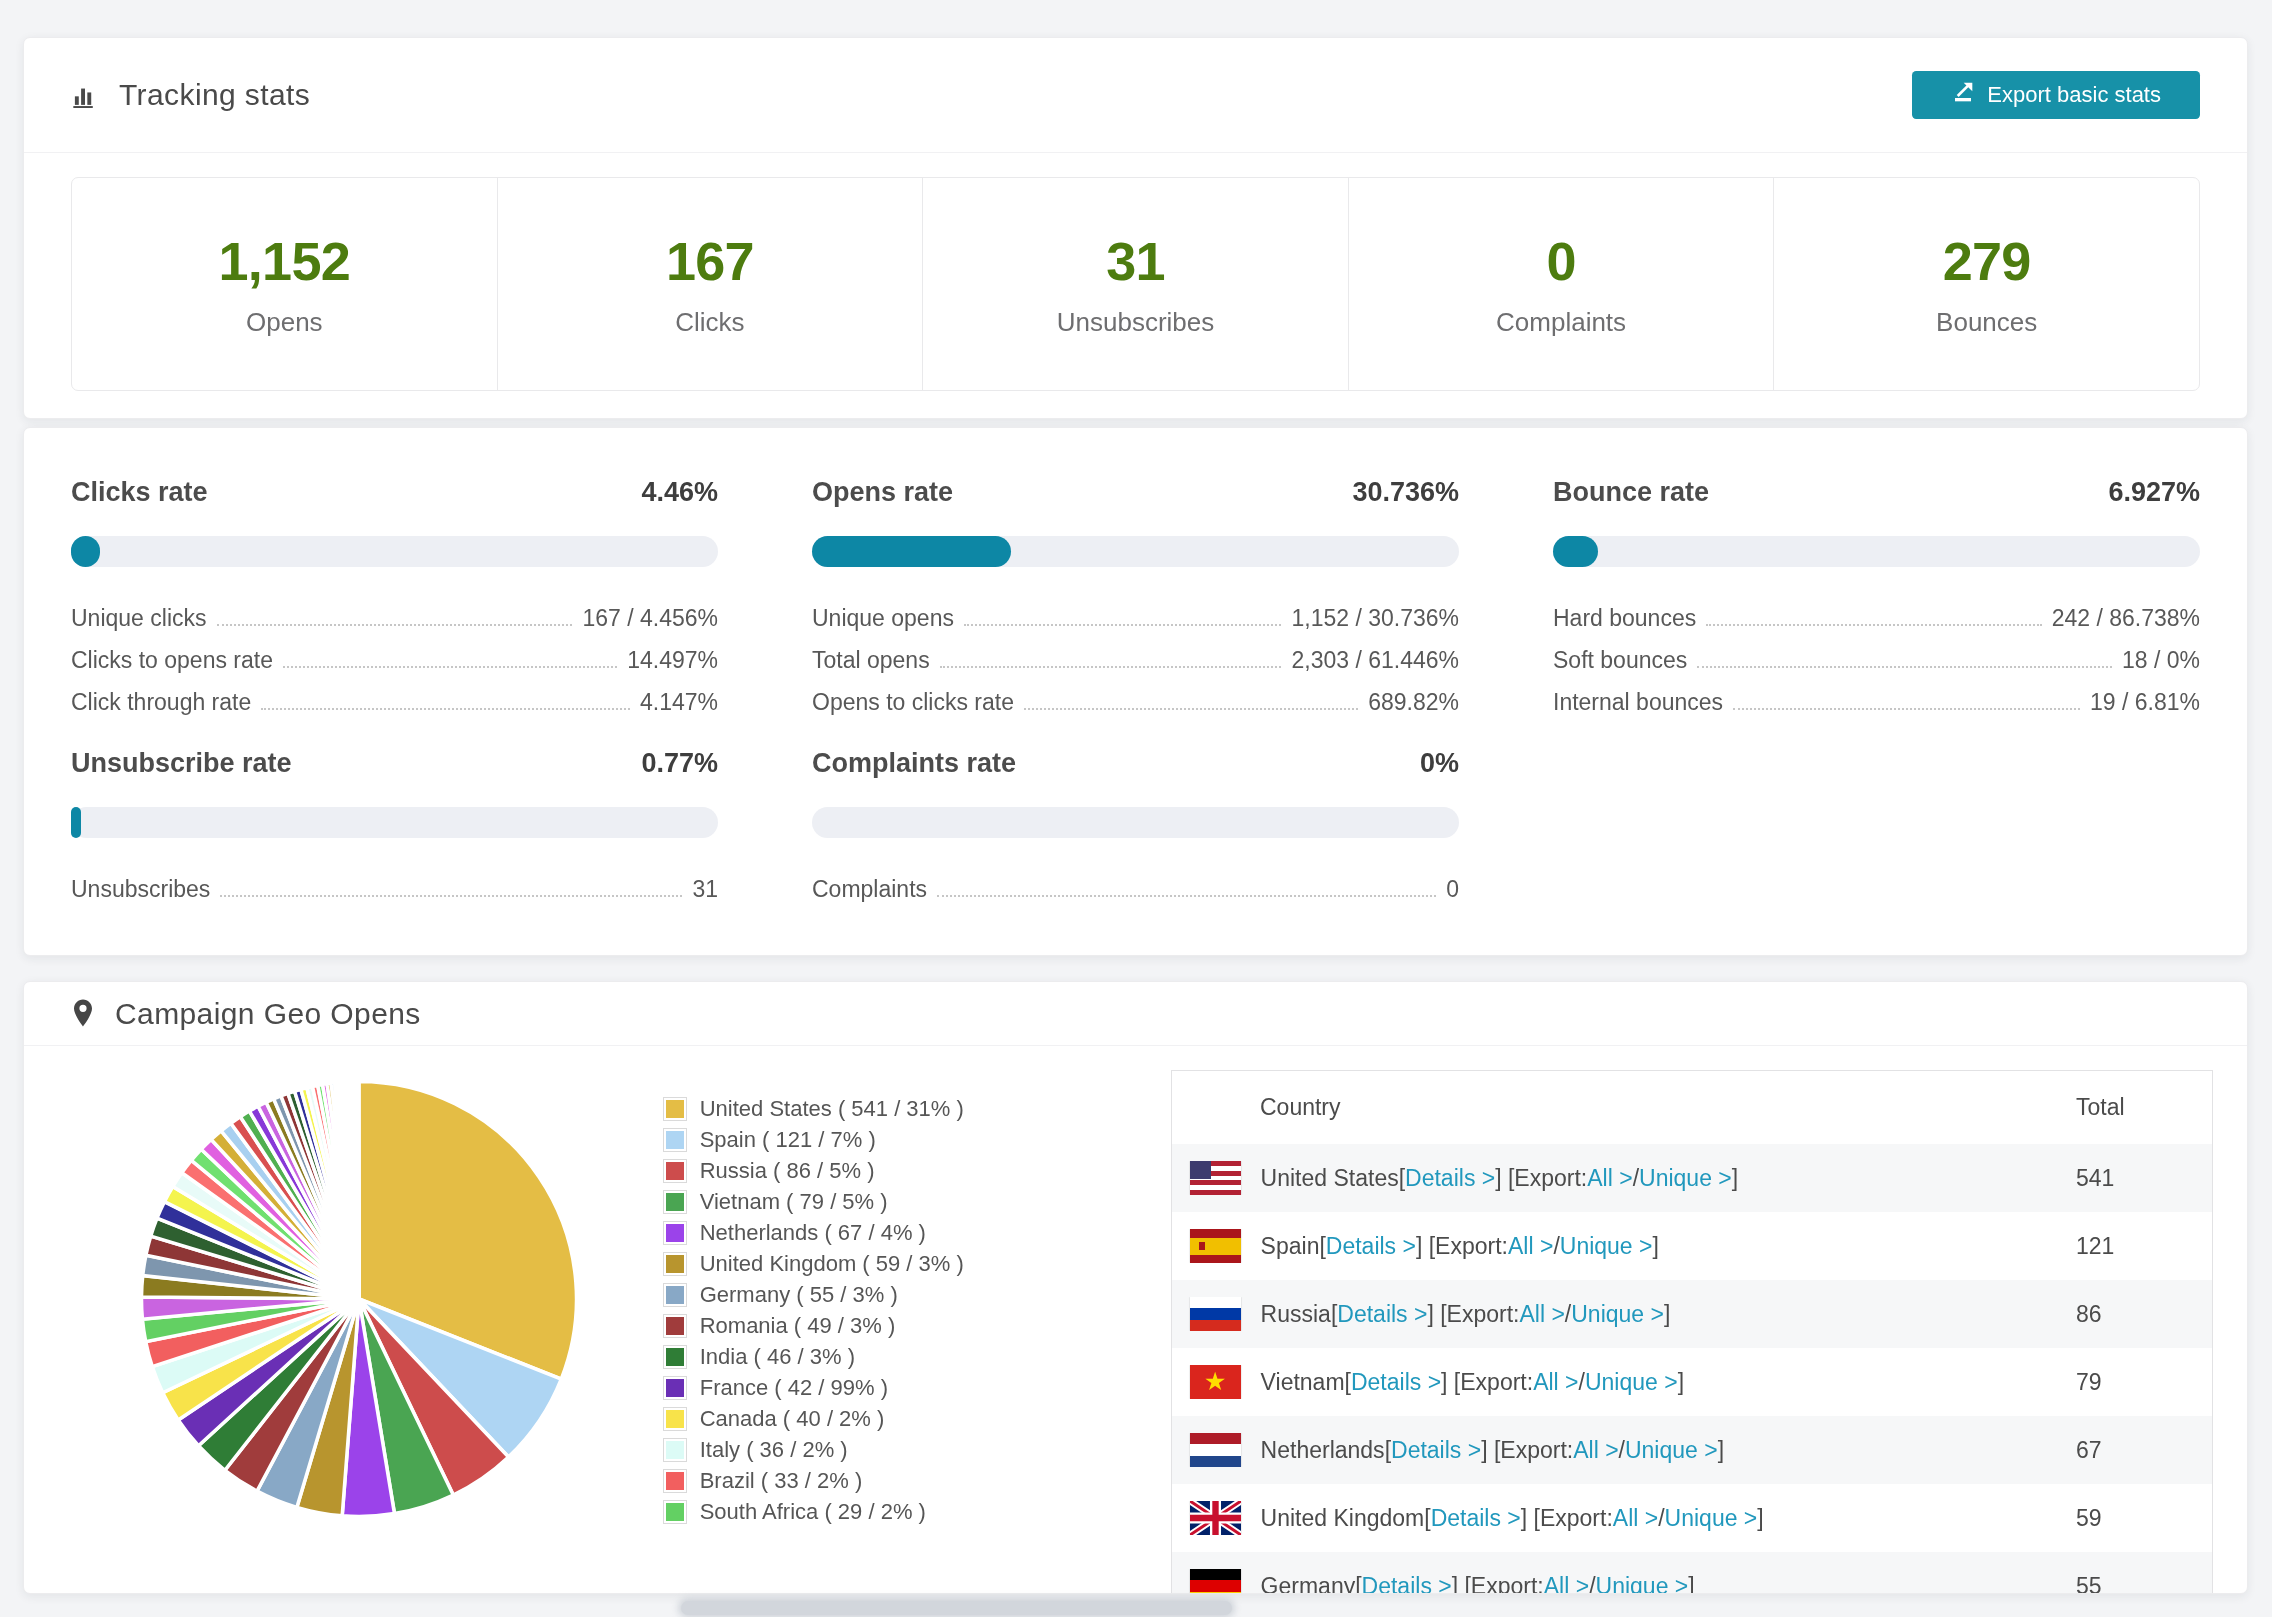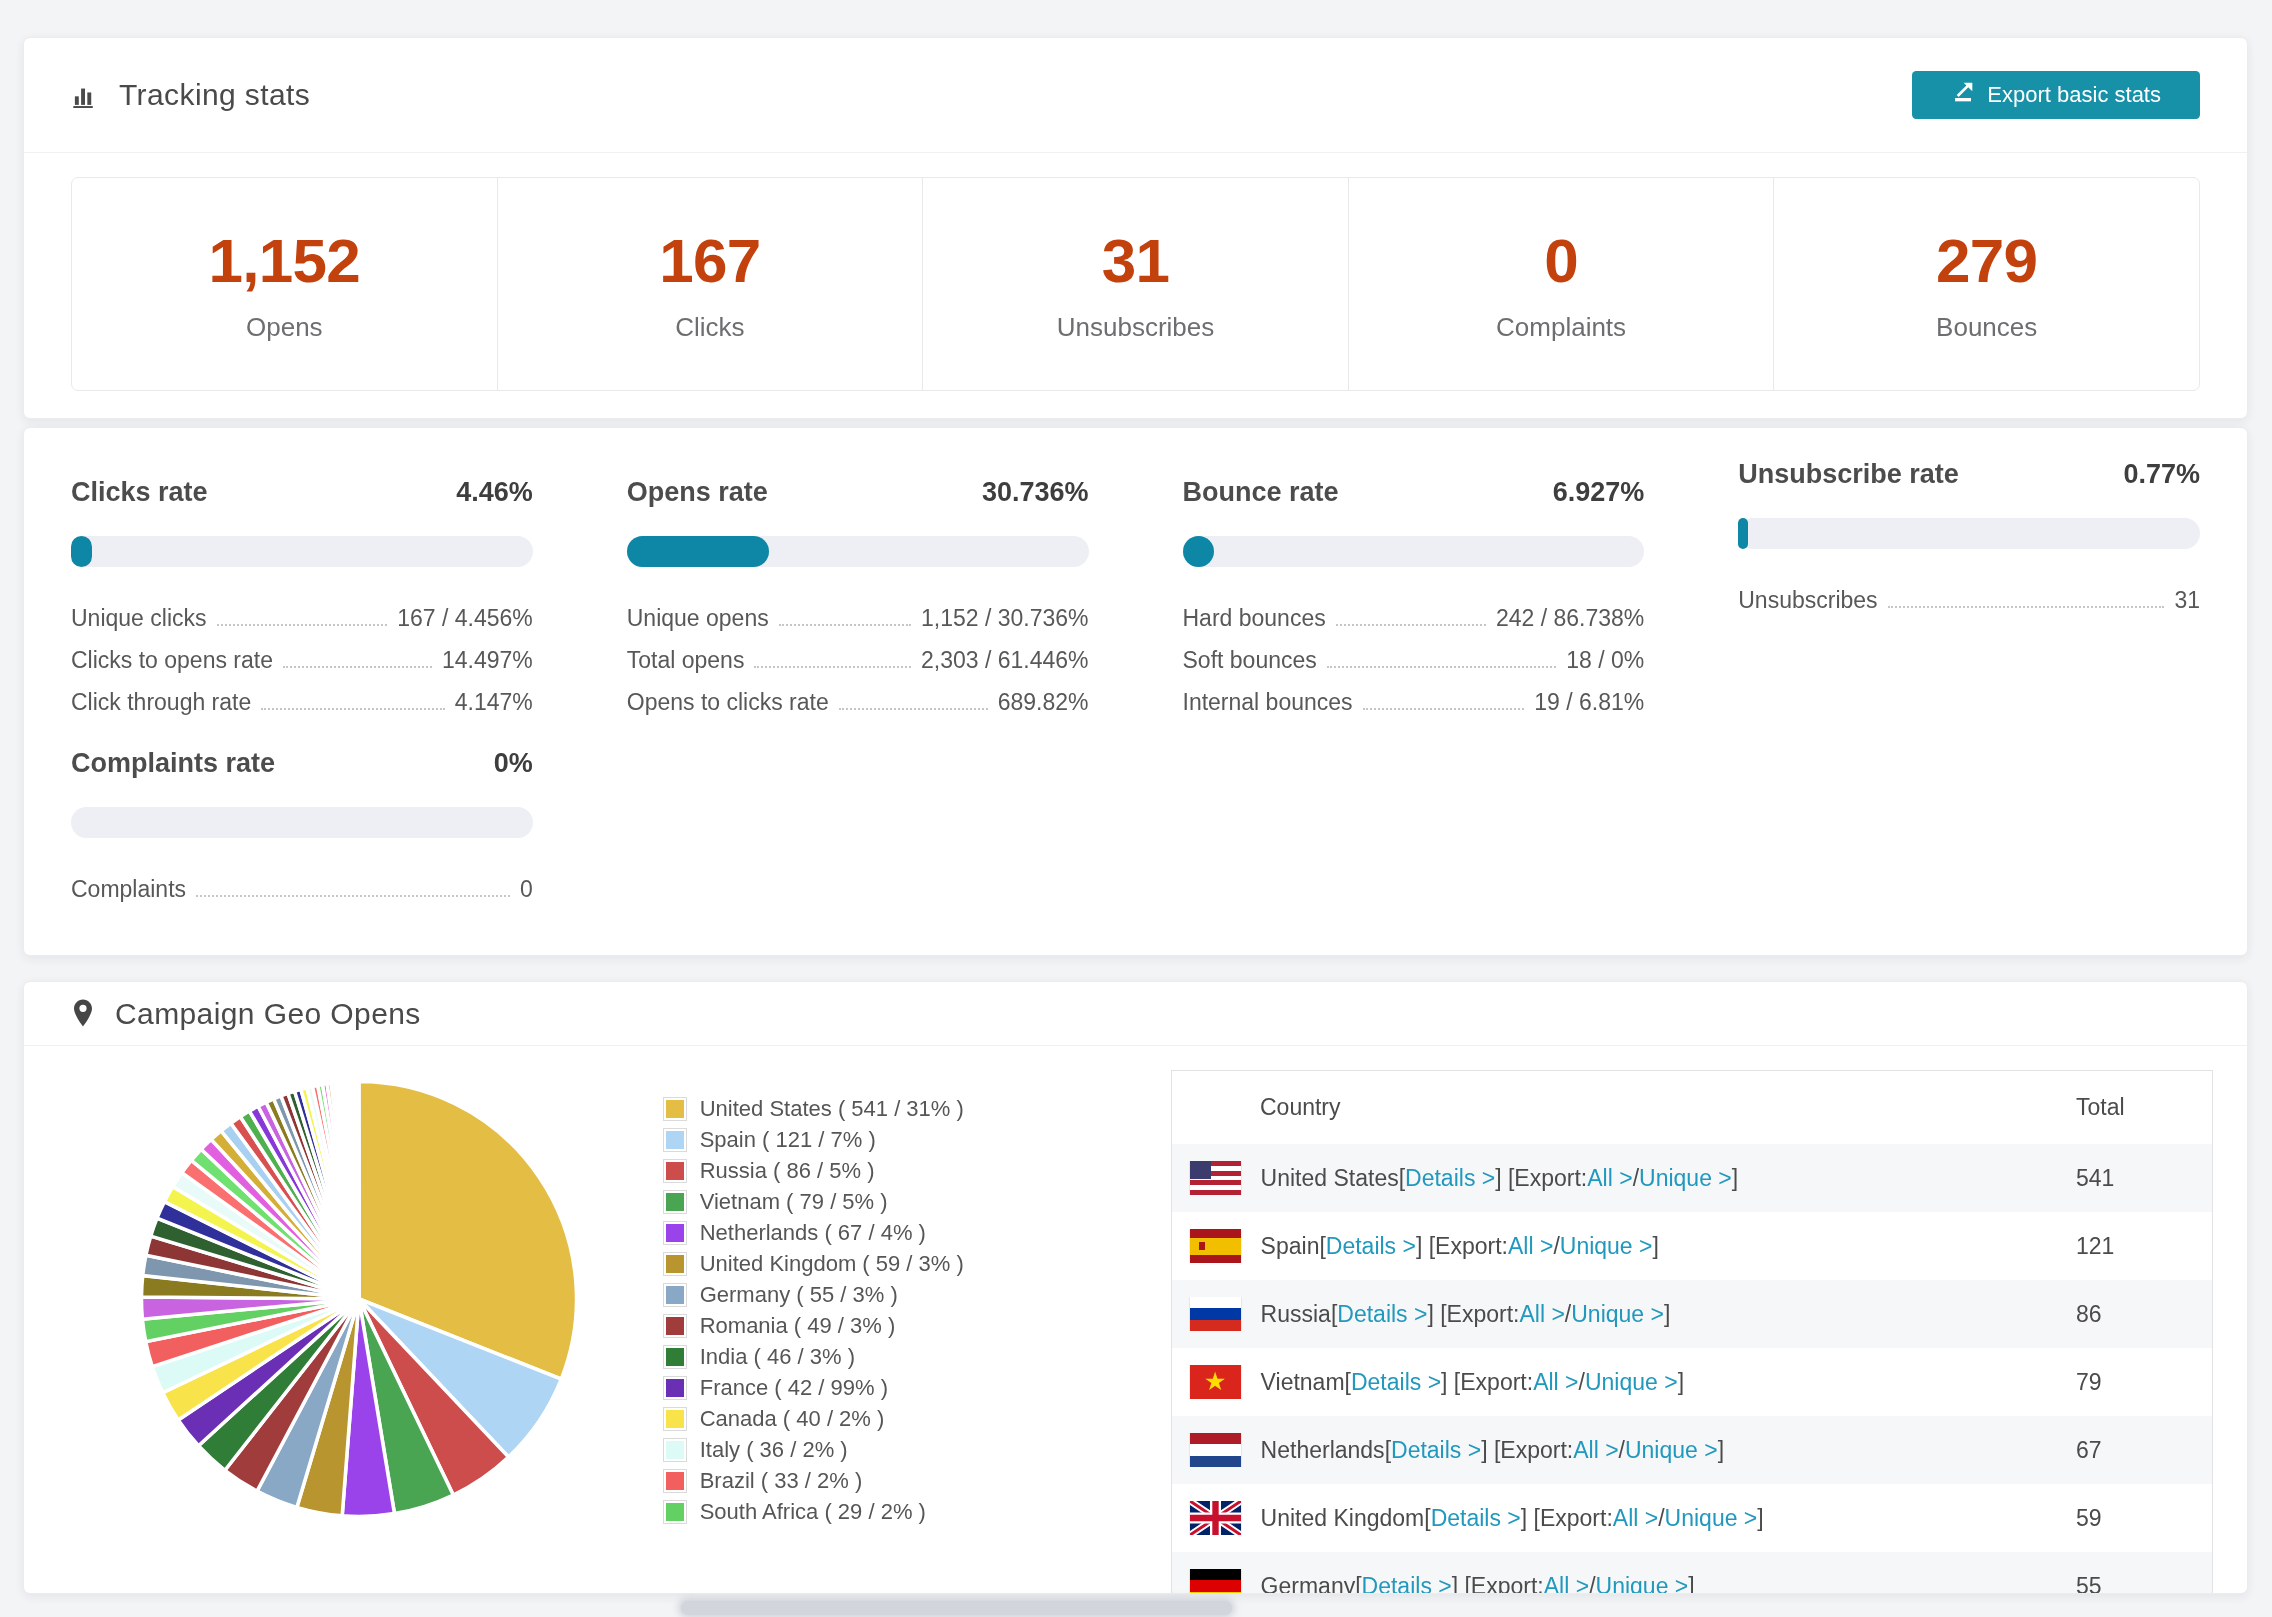--- a/index.html
+++ b/index.html
@@ -12,26 +12,26 @@
   .card-title{font-size:30px;font-weight:500;color:#4a4a4a;letter-spacing:0.4px}
 
   
   #card-tracking{top:37px;height:382px}
   #card-tracking .card-header{height:115px;justify-content:space-between}
   .export-btn{display:flex;align-items:center;gap:12.7px;background:#1791a8;color:#fff;font-size:22px;
               padding:0 39px;height:48px;border:none;border-radius:4.2px;cursor:pointer}
   .stat-boxes{display:flex;margin:24px 47px 0;height:212px;border:0.7px solid #e9e9eb;border-radius:7px;overflow:hidden}
   .stat-box{flex:1;display:flex;flex-direction:column;align-items:center;justify-content:center;gap:15.5px;border-right:0.7px solid #e9e9eb}
   .stat-box:last-child{border-right:none}
-  .stat-value{font-size:62px;font-weight:700;color:#c2410c;letter-spacing:-0.7px}
+  .stat-value{font-size:54px;font-weight:700;color:#4d7c0f;letter-spacing:-0.7px}
   .stat-label{font-size:26px;color:#6e6e70}
 
   
   #card-rates{top:427px;height:529px}
-  #rates-grid{display:grid;grid-template-columns:1fr 1fr 1fr 1fr}
+  #rates-grid{display:grid;grid-template-columns:1fr 1fr 1fr}
   .rate-block{padding:49px 47px 0}
   .rate-block.row2{padding-top:31px}
   .rate-head{display:flex;justify-content:space-between;align-items:baseline}
   .rate-title{font-size:27px;font-weight:700;color:#4c4c4c}
   .rate-value{font-size:27px;font-weight:700;color:#3e3e3e}
   .rate-bar{margin-top:28px;height:31px;border-radius:15.5px;background:#edeff4}
   .rate-fill{height:100%;border-radius:15.5px;background:#0d87a5}
   .rate-list{margin-top:24px}
   .rate-row{display:flex;align-items:flex-end;height:42px;font-size:23px;color:#585858}
   .rl-label,.rl-value{white-space:nowrap;padding-bottom:1.4px}

